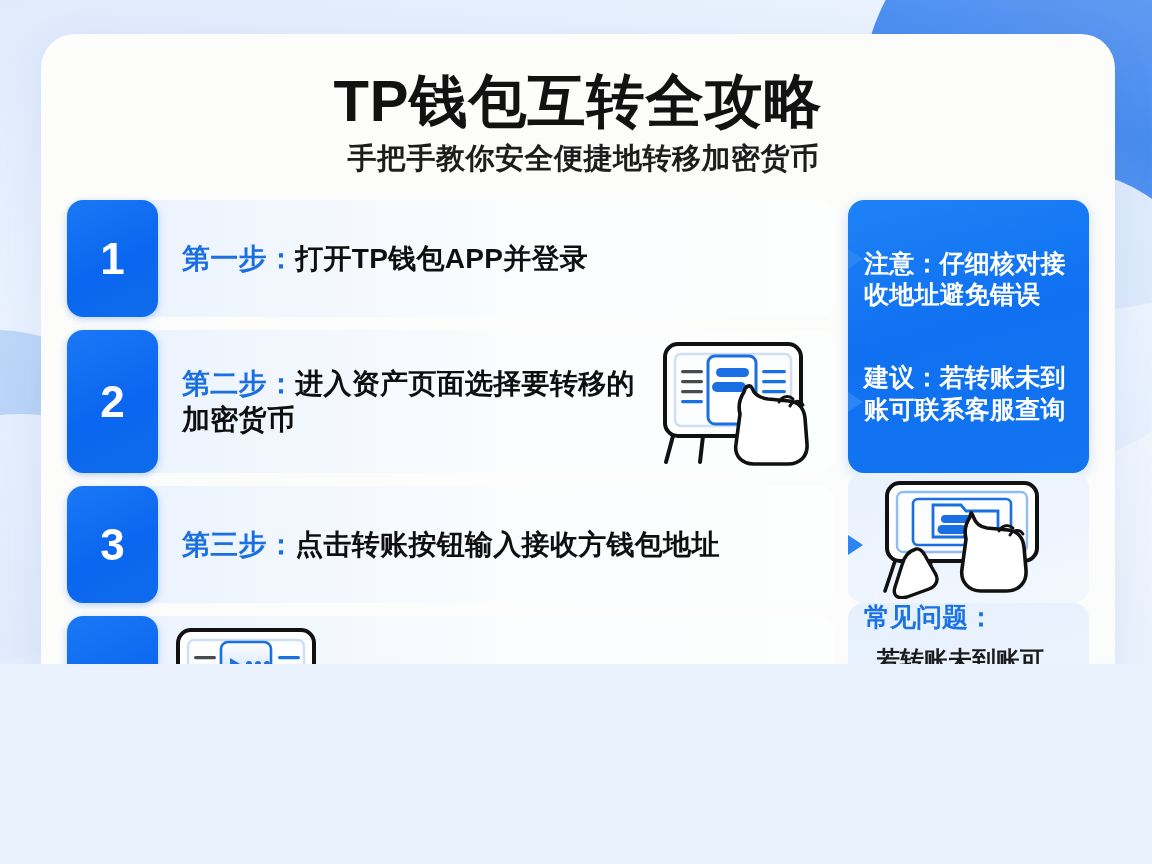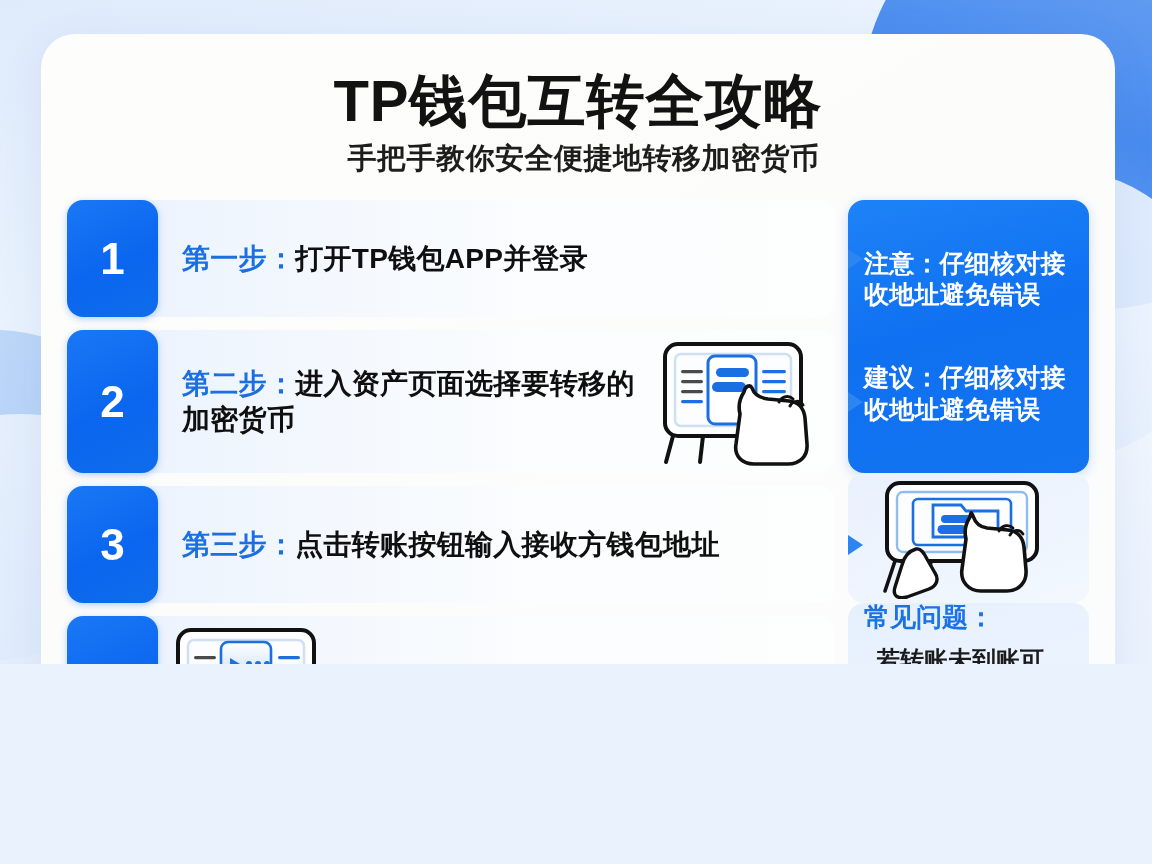--- a/index.html
+++ b/index.html
@@ -327,21 +327,21 @@
           </div>
           <div class="step-arrow"></div>
         </div>
 
       </div>
 
       <div class="side-col">
 
         <div class="panel-blue">
           <p>注意：仔细核对接收地址避免错误</p>
-          <p>建议：仔细核对接收地址避免错误</p>
+          <p>建议：若转账未到账可联系客服查询</p>
         </div>
 
         <div class="panel-illu">
           <svg width="215" height="122" viewBox="0 0 215 122" fill="none">
             <rect x="26" y="6" width="150" height="78" rx="13" stroke="#111" stroke-width="4" fill="#ffffff"></rect>
             <rect x="36" y="15" width="130" height="60" rx="6" stroke="#8fbdf0" stroke-width="2.4" fill="#fbfdff"></rect>
             <rect x="52" y="22" width="98" height="46" rx="5" stroke="#1b6fe0" stroke-width="2.6" fill="none"></rect>
             <path d="M72 28 h28 l5 6 h32 v26 h-65 z" stroke="#1b6fe0" stroke-width="2.8" fill="#ffffff"></path>
             <rect x="80" y="38" width="34" height="8" rx="4" fill="#1a6fe3"></rect>
             <path d="M81 48 h20 a4.5 4.5 0 0 1 0 9 h-20 a4.5 4.5 0 0 1 0 -9z" fill="#1a6fe3"></path>

